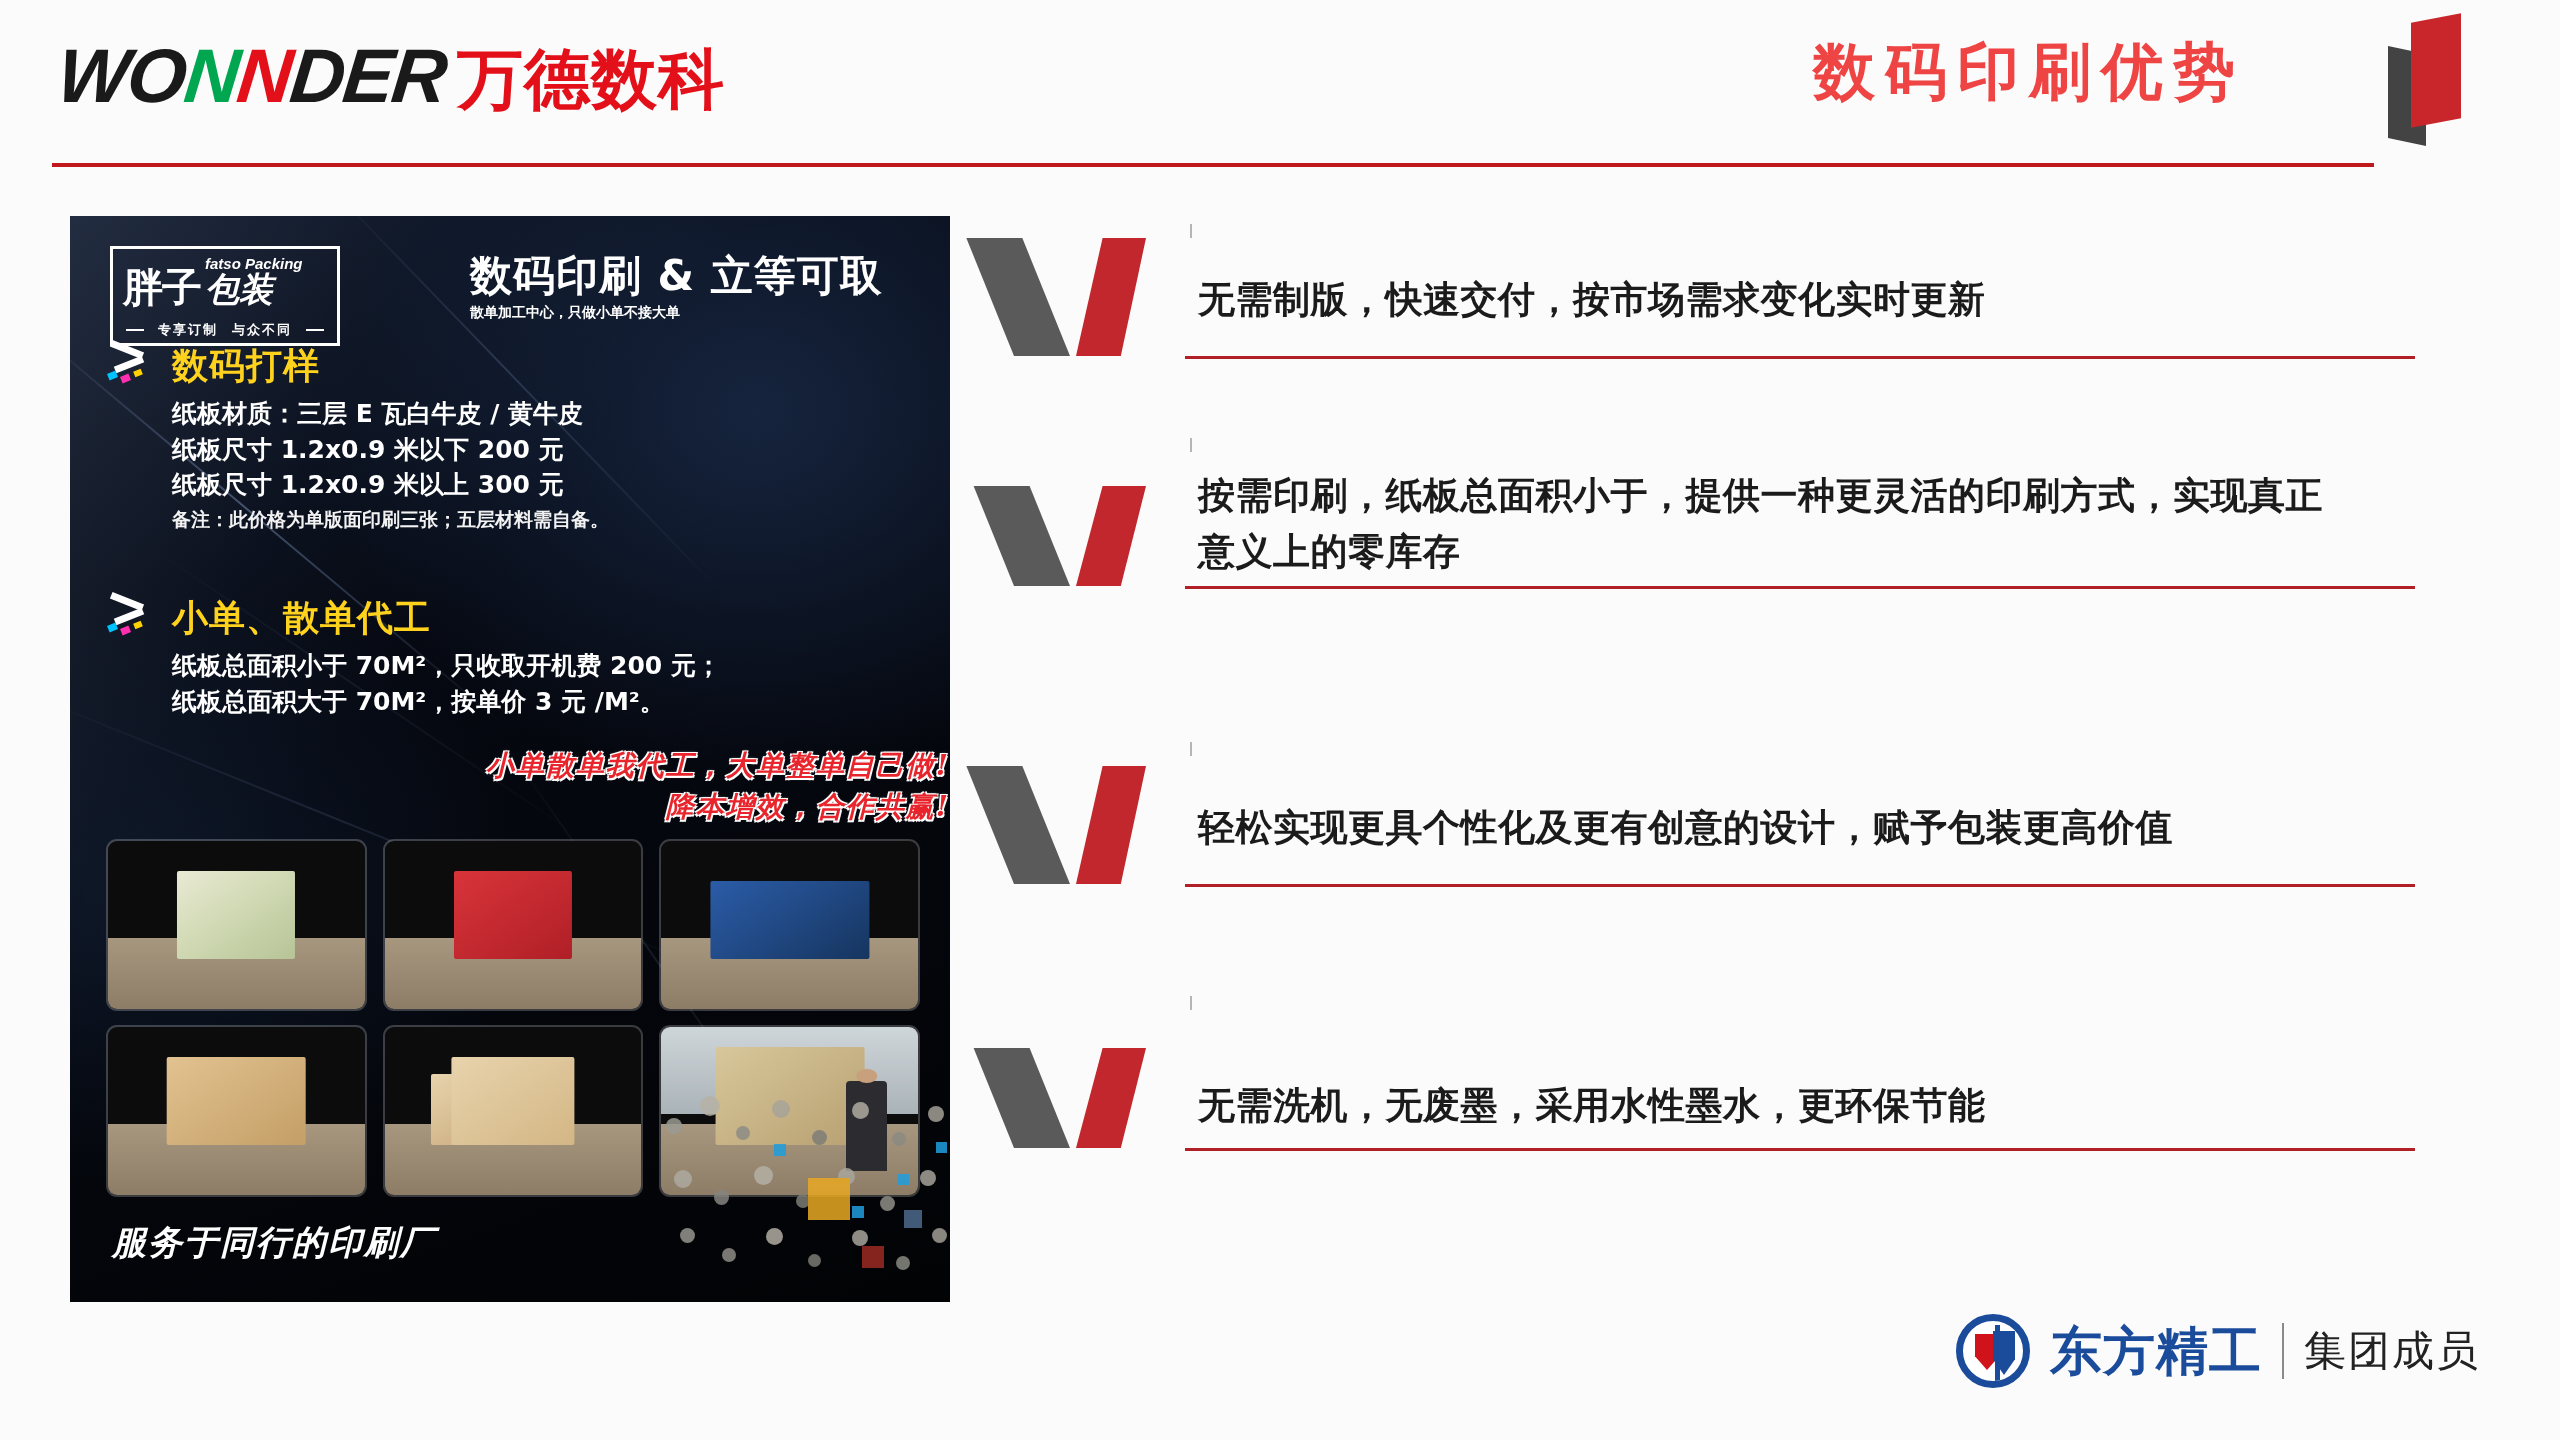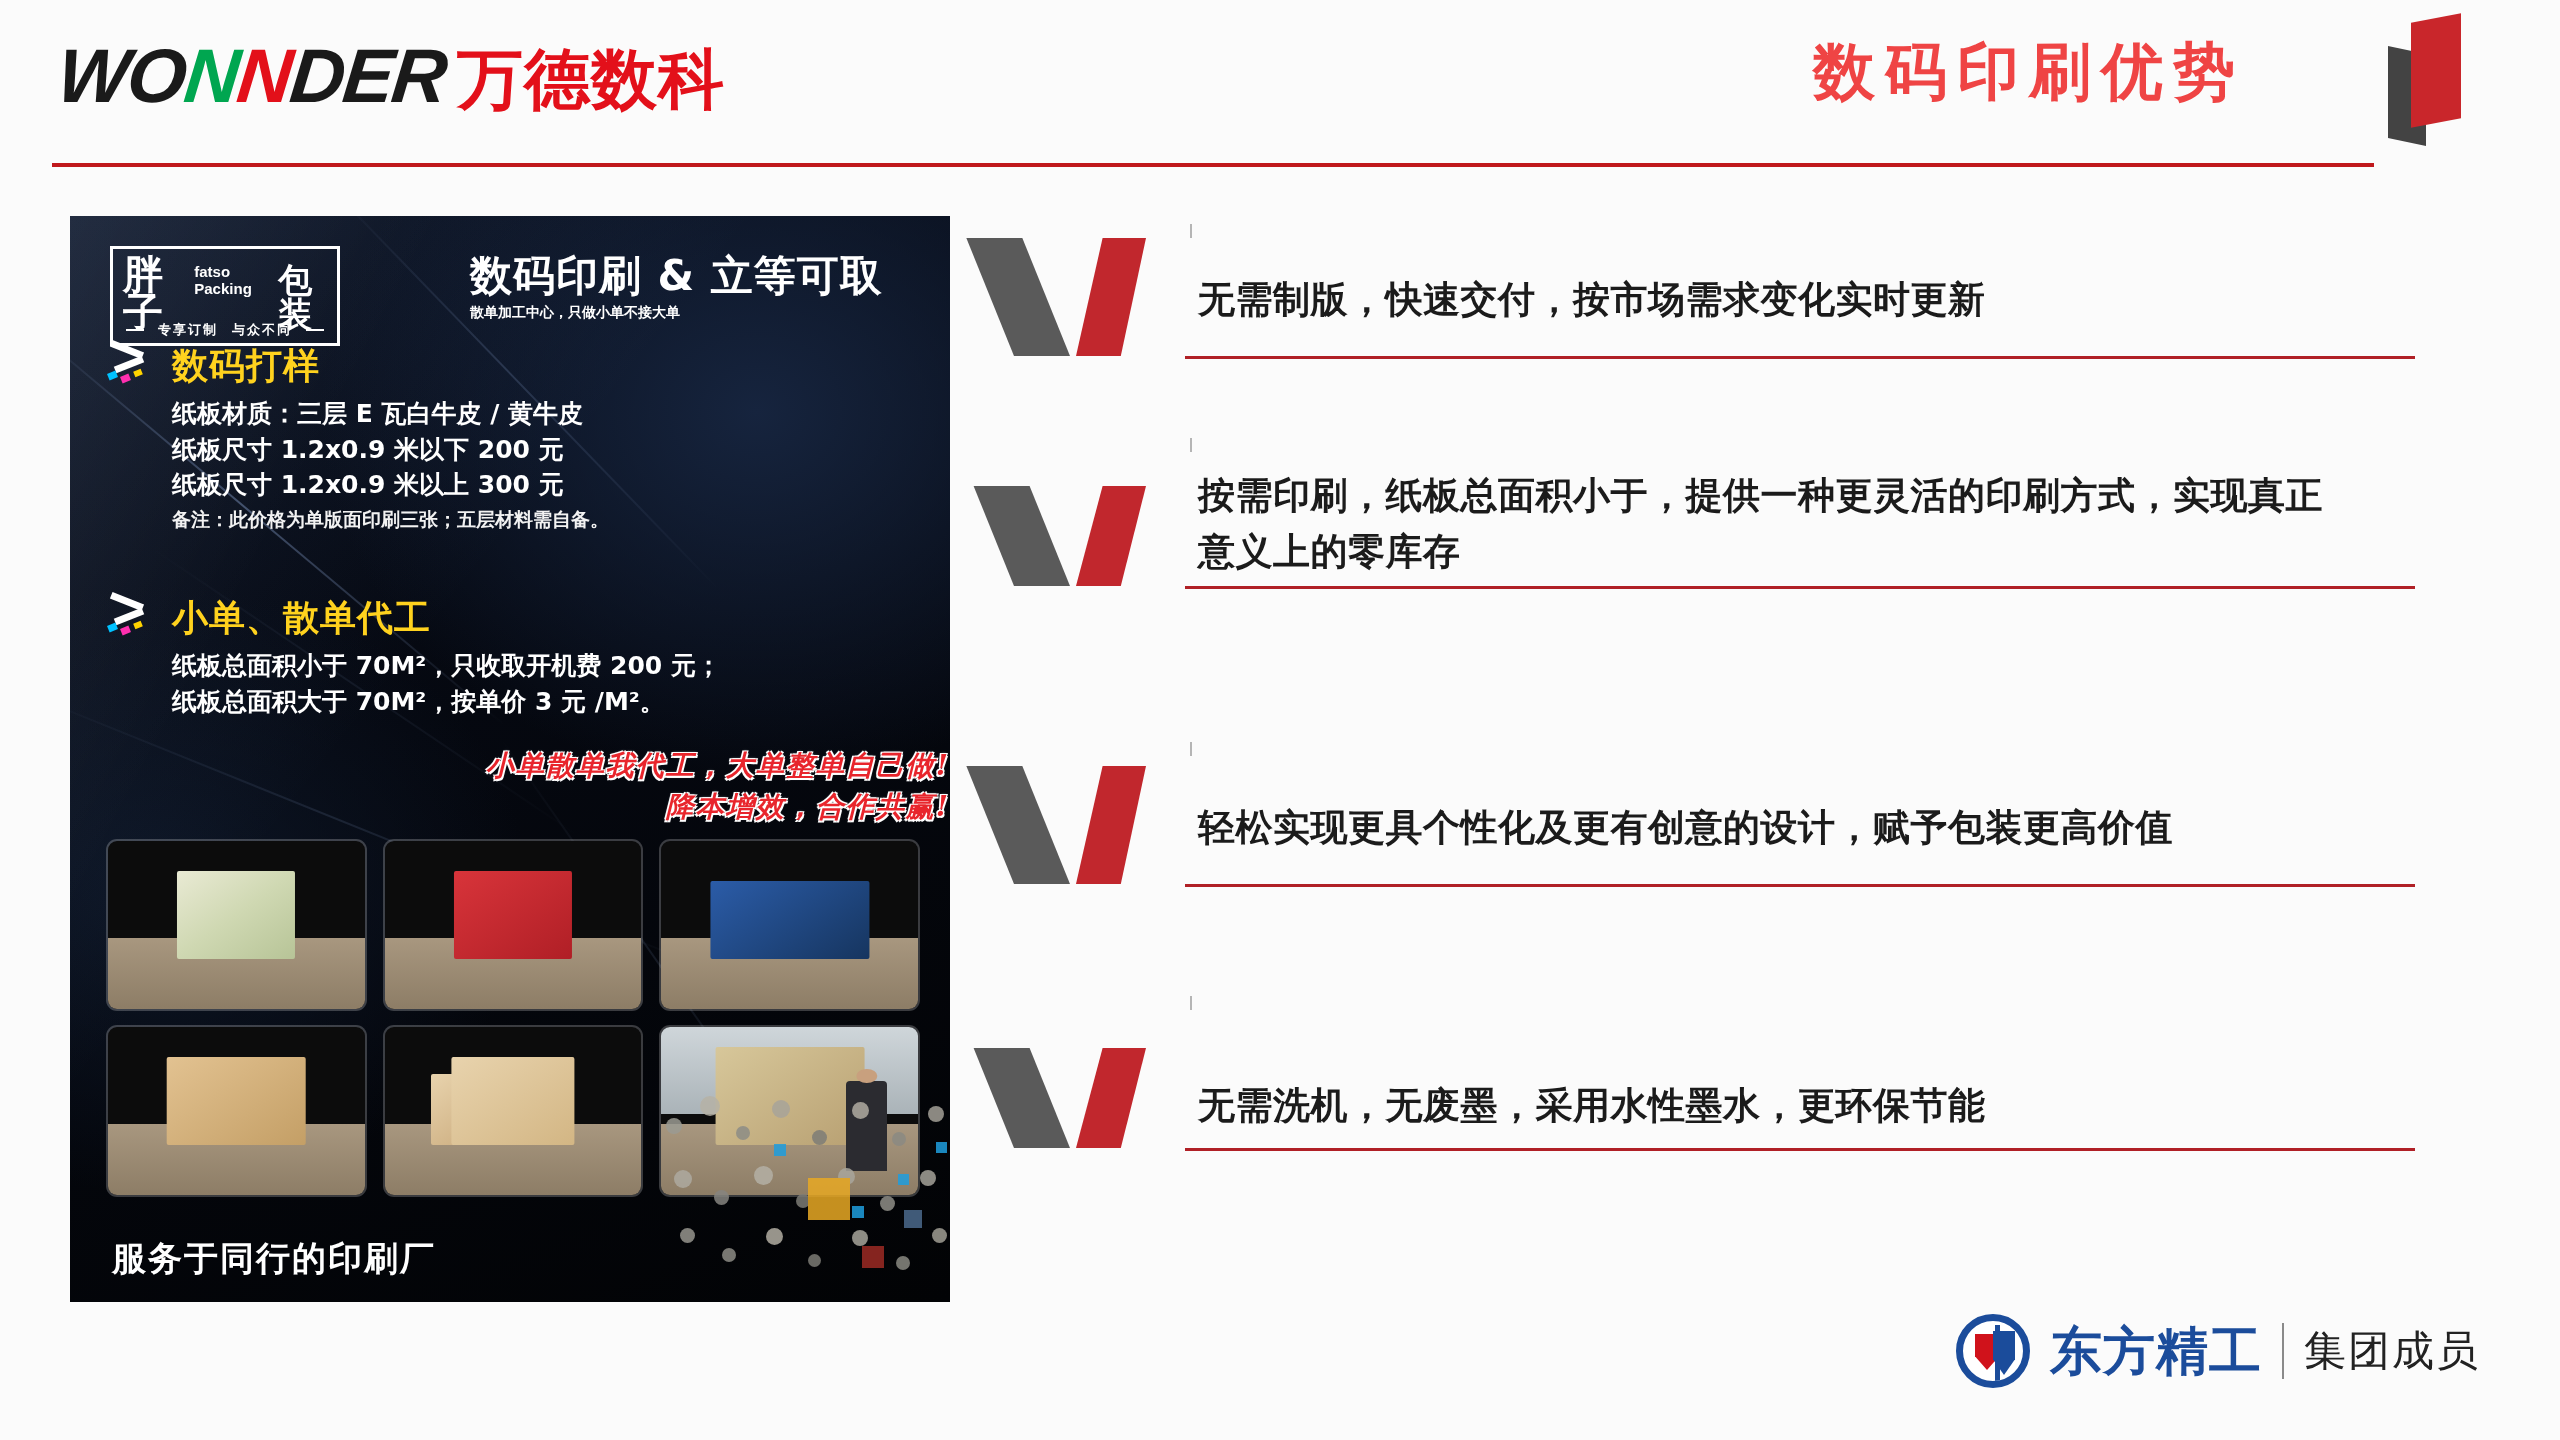--- a/index.html
+++ b/index.html
@@ -152,21 +152,21 @@
     gap: 4px;
   }
   .plogo-cn {
     font-size: 40px;
     font-weight: 900;
     color: #fff;
     line-height: 0.95;
     letter-spacing: -1px;
     font-family: "DejaVu Sans", sans-serif;
   }
-  .plogo-right { display: flex; flex-direction: row; }
+  .plogo-right { display: flex; flex-direction: column; font-style: italic; }
   .plogo-en {
     font-size: 15px;
     font-weight: 700;
     color: #fff;
     letter-spacing: 0px;
     font-family: "Liberation Sans", sans-serif;
   }
   .plogo-cn2 {
     font-size: 34px;
     font-weight: 900;
@@ -396,26 +396,27 @@
   }
   .dots .d {
     position: absolute;
     border-radius: 50%;
   }
   .dots .sq { position: absolute; }
 
   .poster-footer {
     position: absolute;
     left: 42px;
-    bottom: 20px;
+    bottom: 36px;
     font-size: 34px;
     font-weight: 700;
     color: #ffffff;
     letter-spacing: 2px;
     font-family: "DejaVu Sans", sans-serif;
+    font-style: italic;
   }
 
   
   .bullets {
     position: absolute;
     left: 1010px;
     top: 216px;
     width: 1420px;
     height: 1086px;
   }

